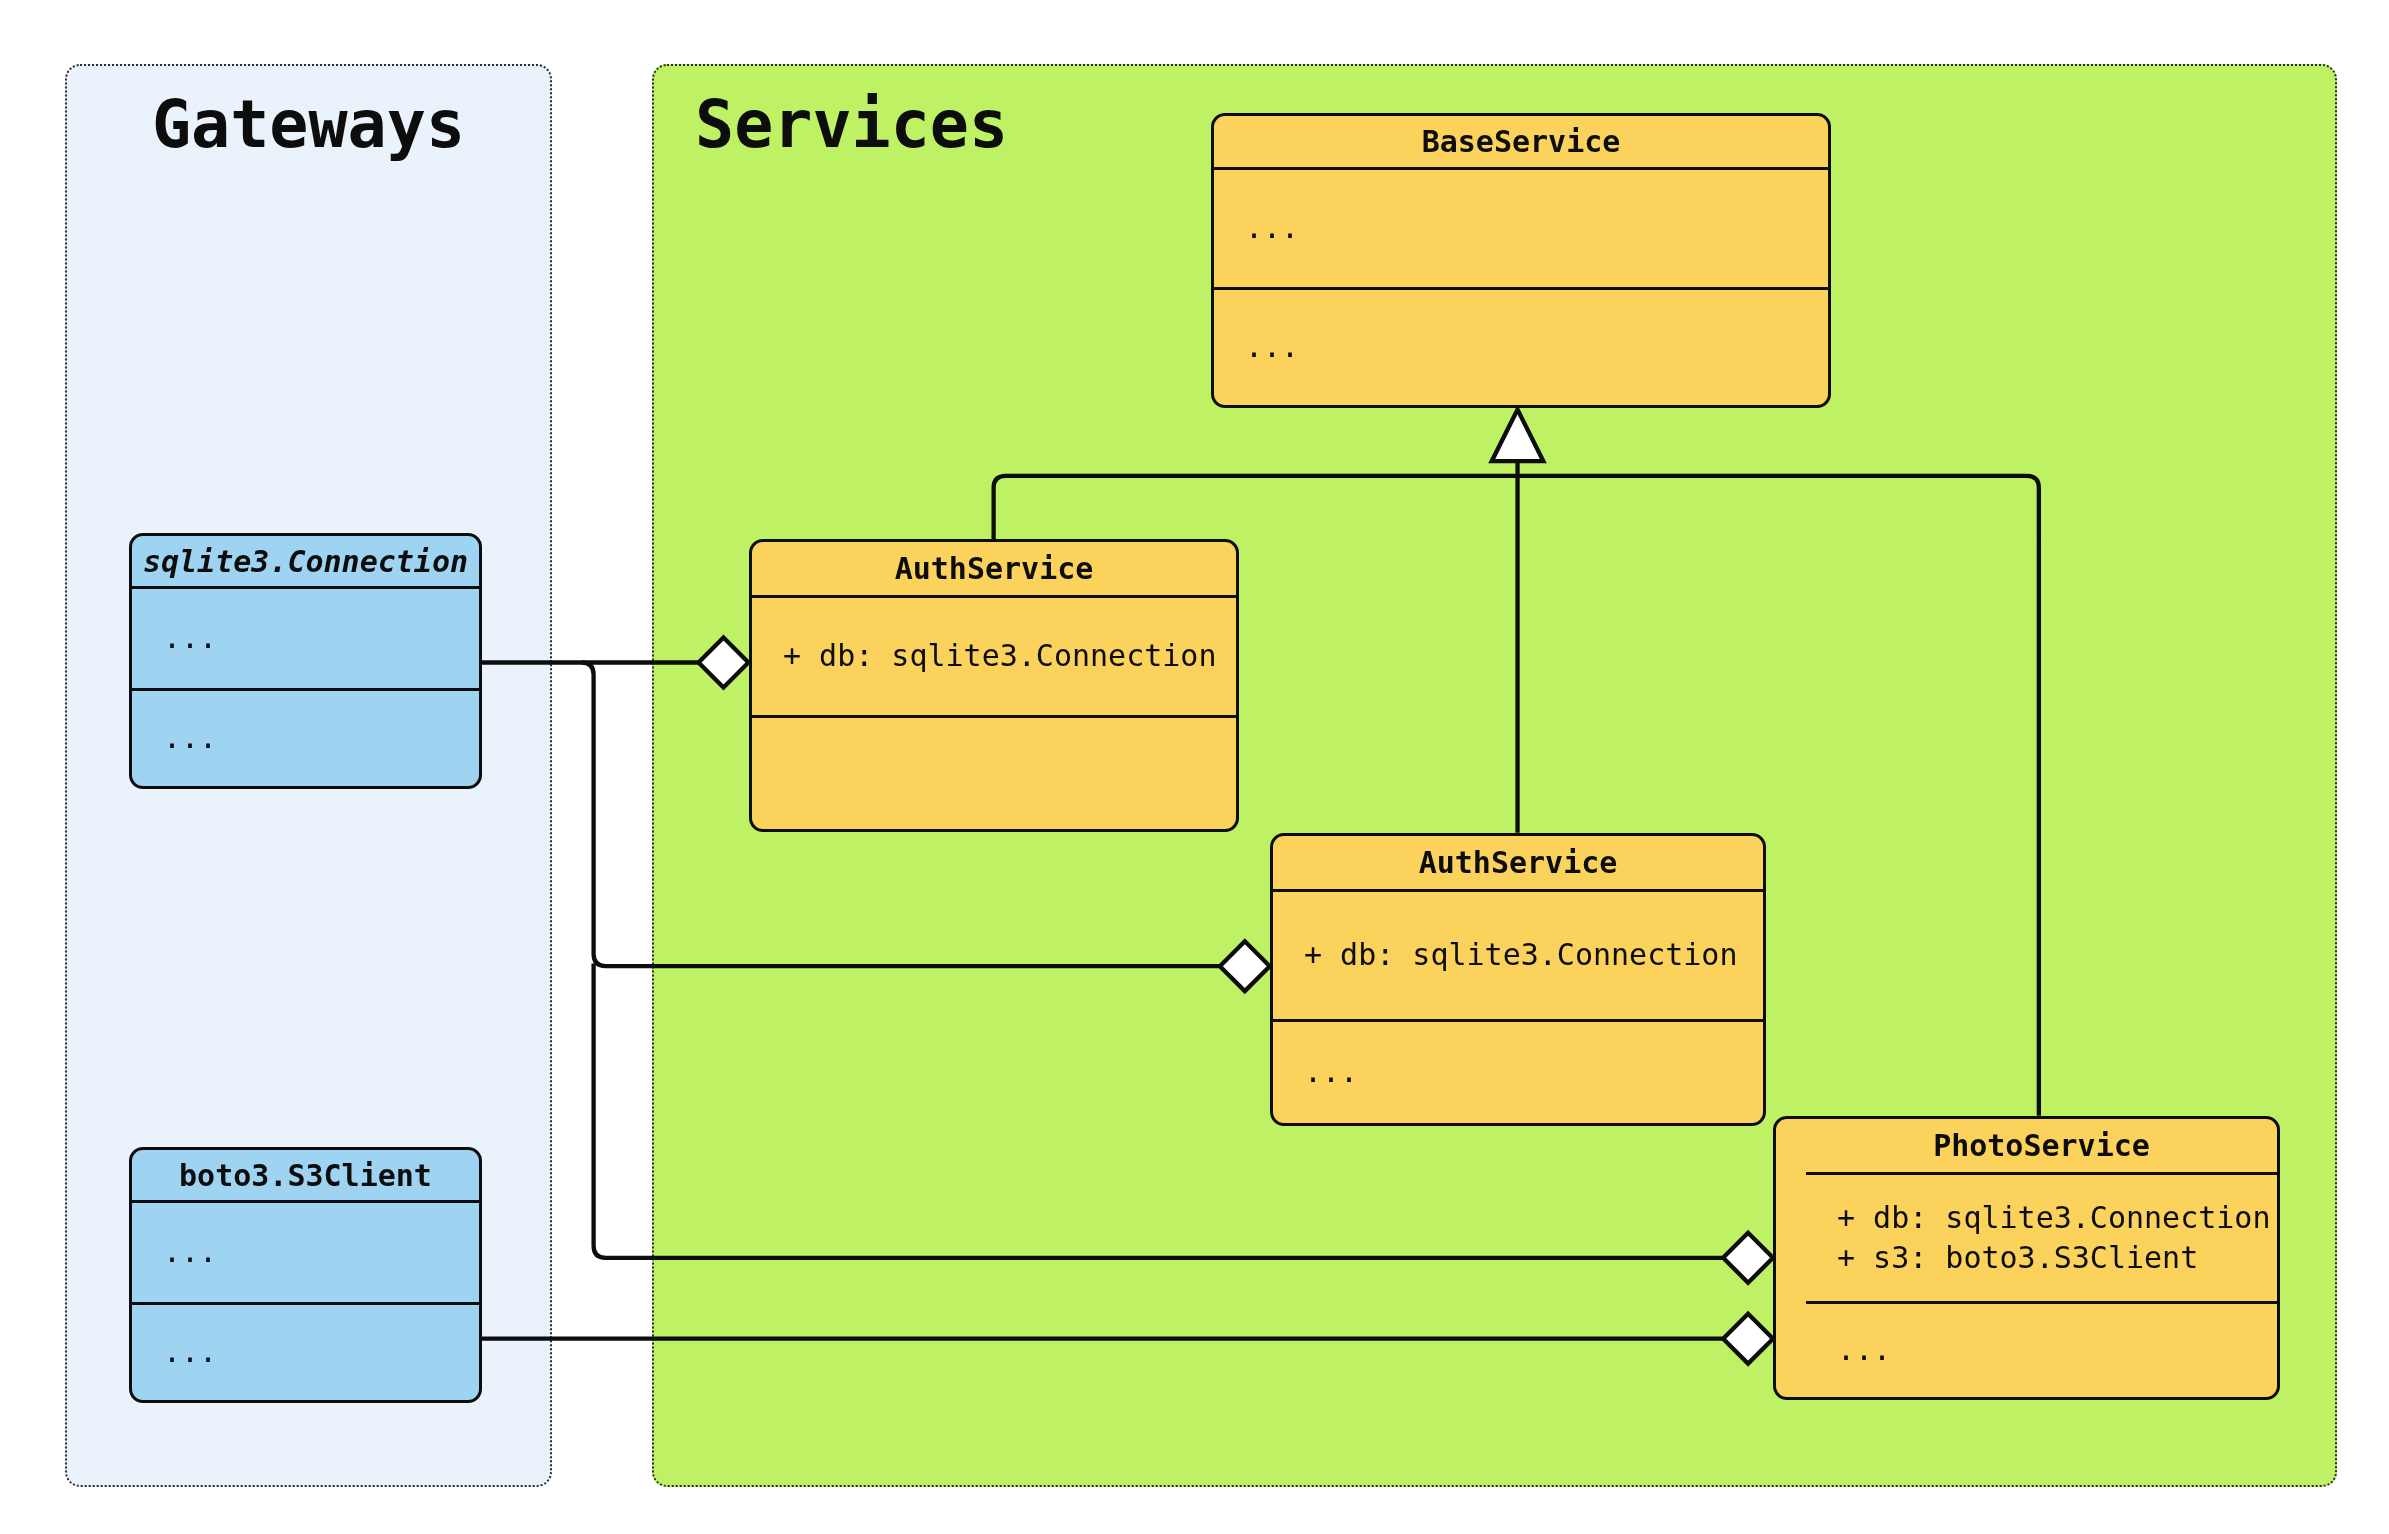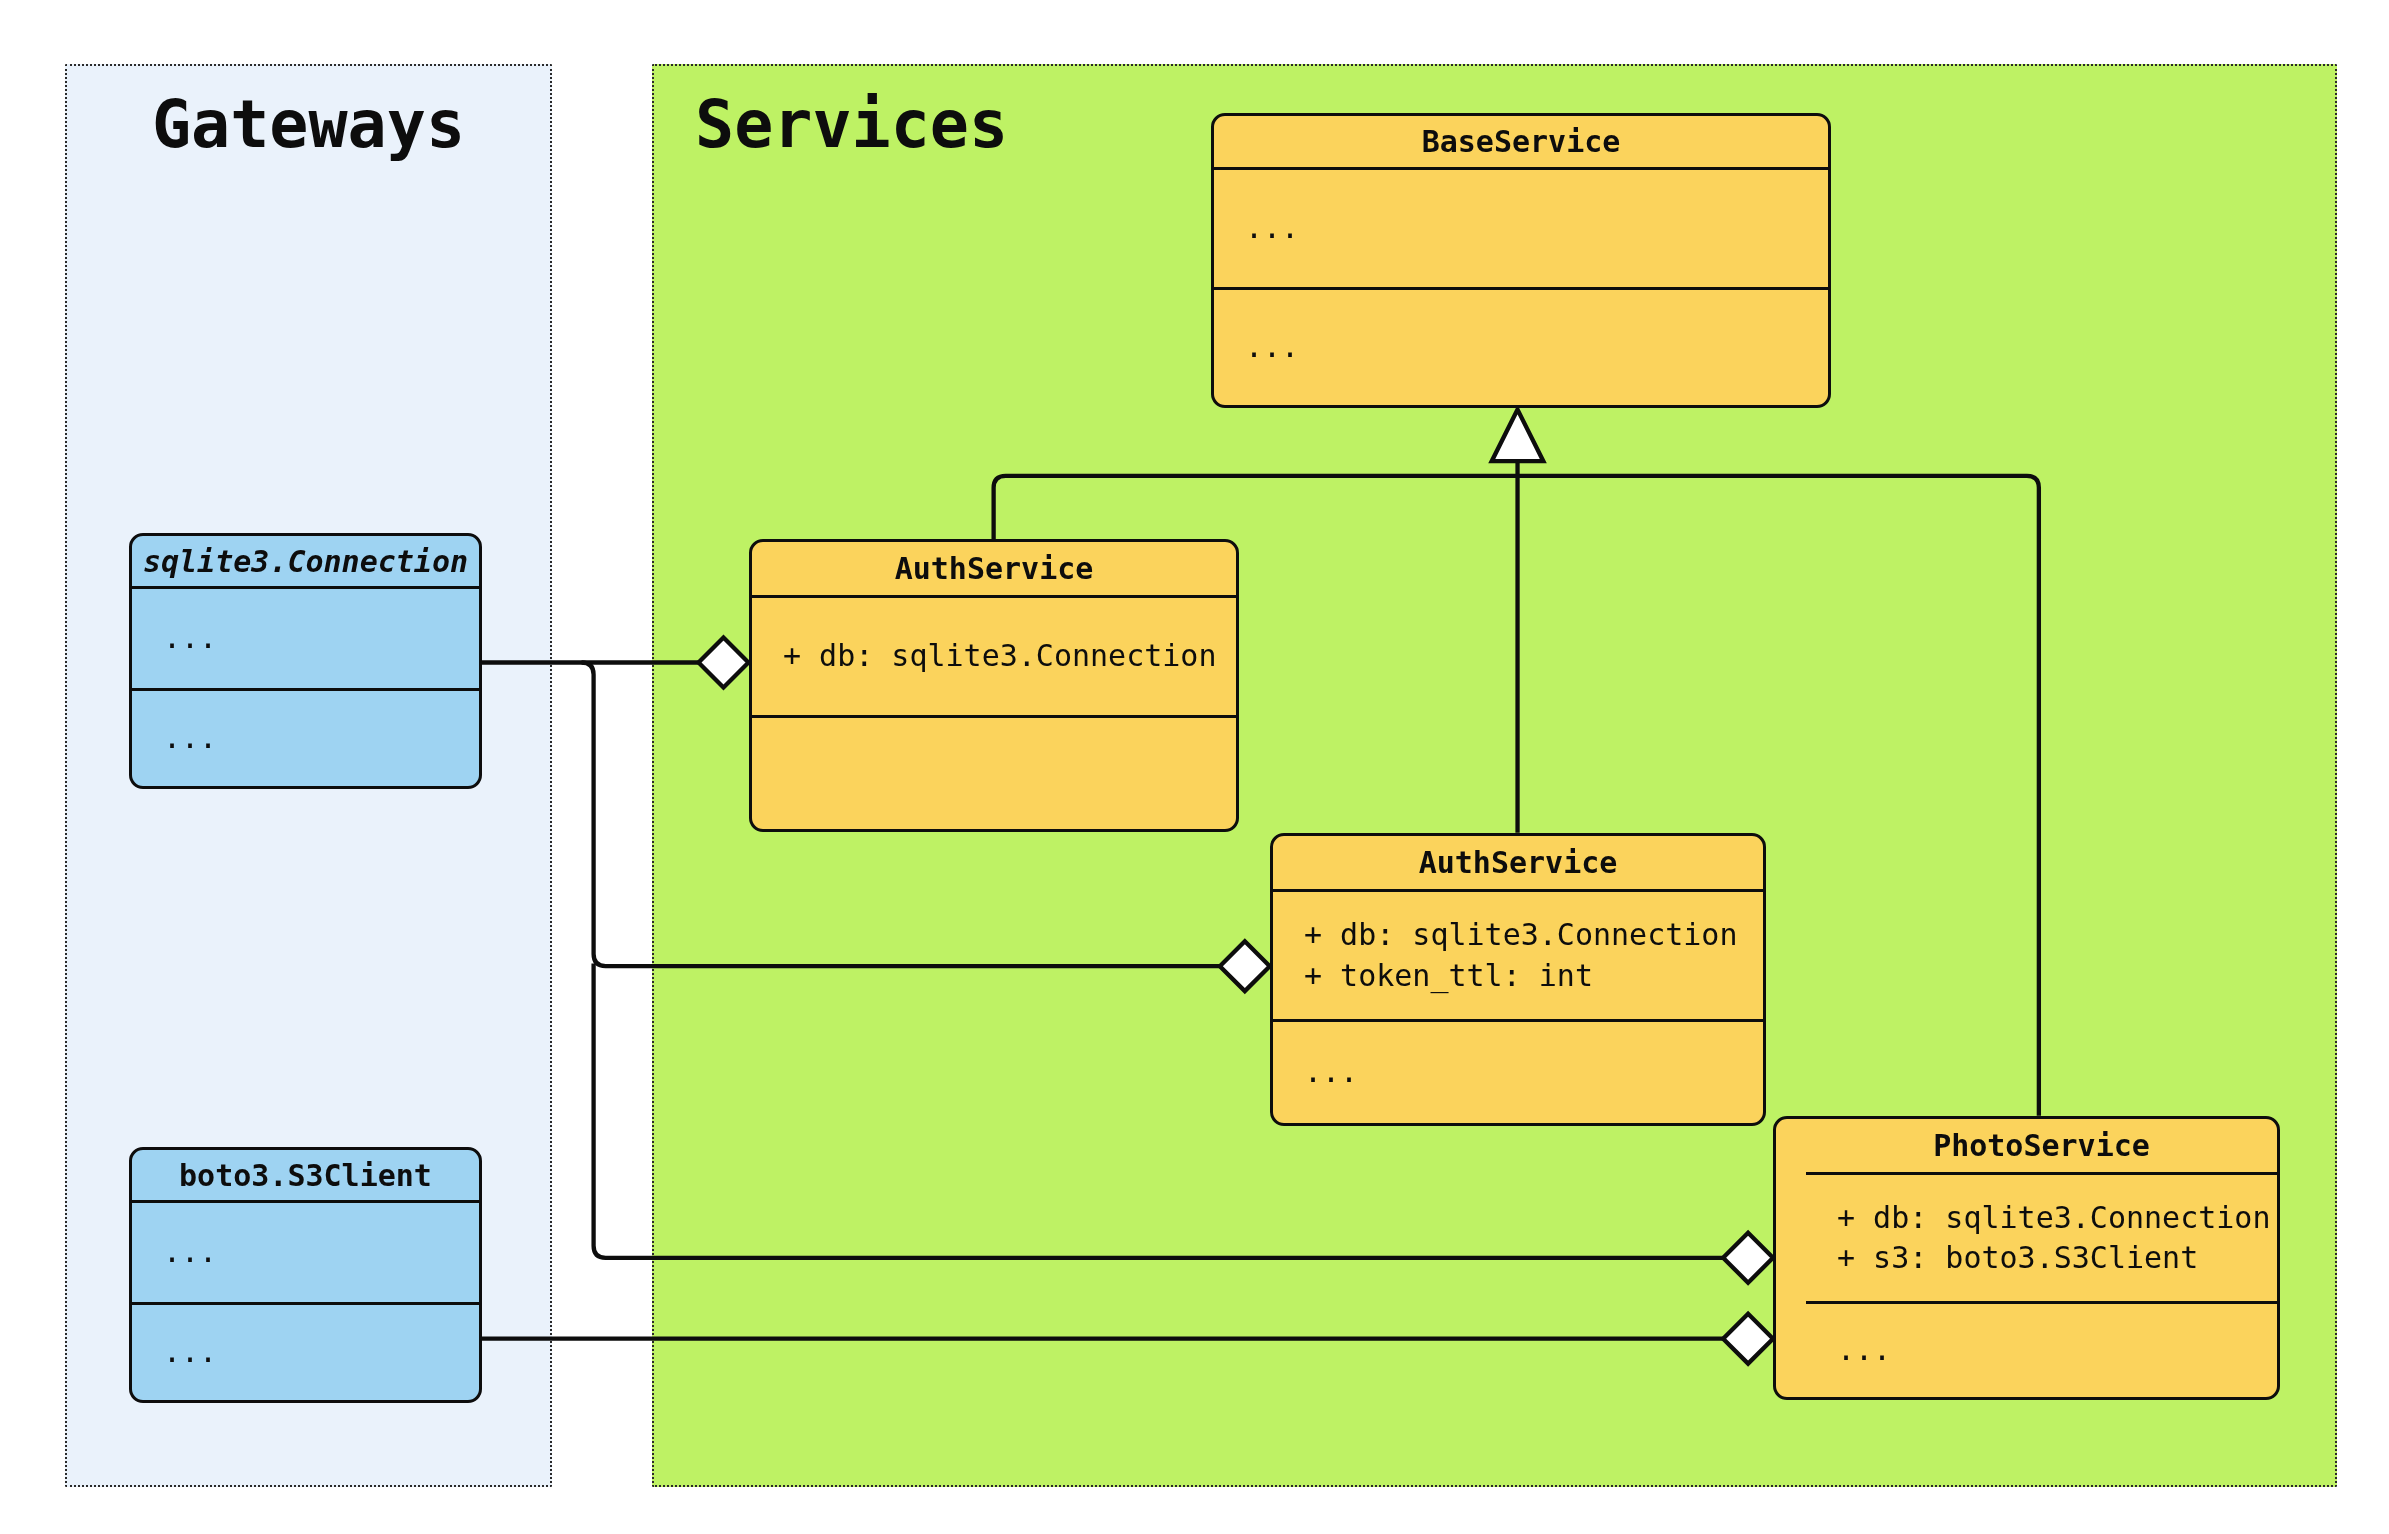--- a/index.html
+++ b/index.html
@@ -14,21 +14,21 @@
     background: #ffffff;
     font-family: "DejaVu Sans Mono", "Liberation Mono", monospace;
     color: #0d0d0d;
     overflow: hidden;
   }
 
   
   .group-panel {
     position: absolute;
     border: 2.6px dotted #2a2a2a;
-    border-radius: 1px;
+    border-radius: 15px;
     box-sizing: border-box;
   }
   .panel-gateways {
     left: 65px; top: 64px;
     width: 487px; height: 1423px;
     background: #eaf2fb;
   }
   .panel-services {
     left: 652px; top: 64px;
     width: 1685px; height: 1423px;
@@ -183,21 +183,20 @@
     <div class="uml-attrs" style="height:120px;">
       <div class="uml-line">+ db: sqlite3.Connection</div>
     </div>
     <div class="uml-methods"></div>
   </div>
 
   <div class="uml-box yellow" style="left:1270px; top:833px; width:496px; height:293px;">
     <div class="uml-title" style="height:56px;">AuthService</div>
     <div class="uml-attrs" style="height:130px;">
       <div class="uml-line">+ db: sqlite3.Connection</div>
-      <div class="uml-line">+ token_ttl: int</div>
     </div>
     <div class="uml-methods">
       <div class="uml-line">...</div>
     </div>
   </div>
 
   <div class="uml-box yellow" style="left:1773px; top:1116px; width:507px; height:284px;padding-left:30px;">
     <div class="uml-title" style="height:56px;">PhotoService</div>
     <div class="uml-attrs" style="height:129px;">
       <div class="uml-line">+ db: sqlite3.Connection</div>

